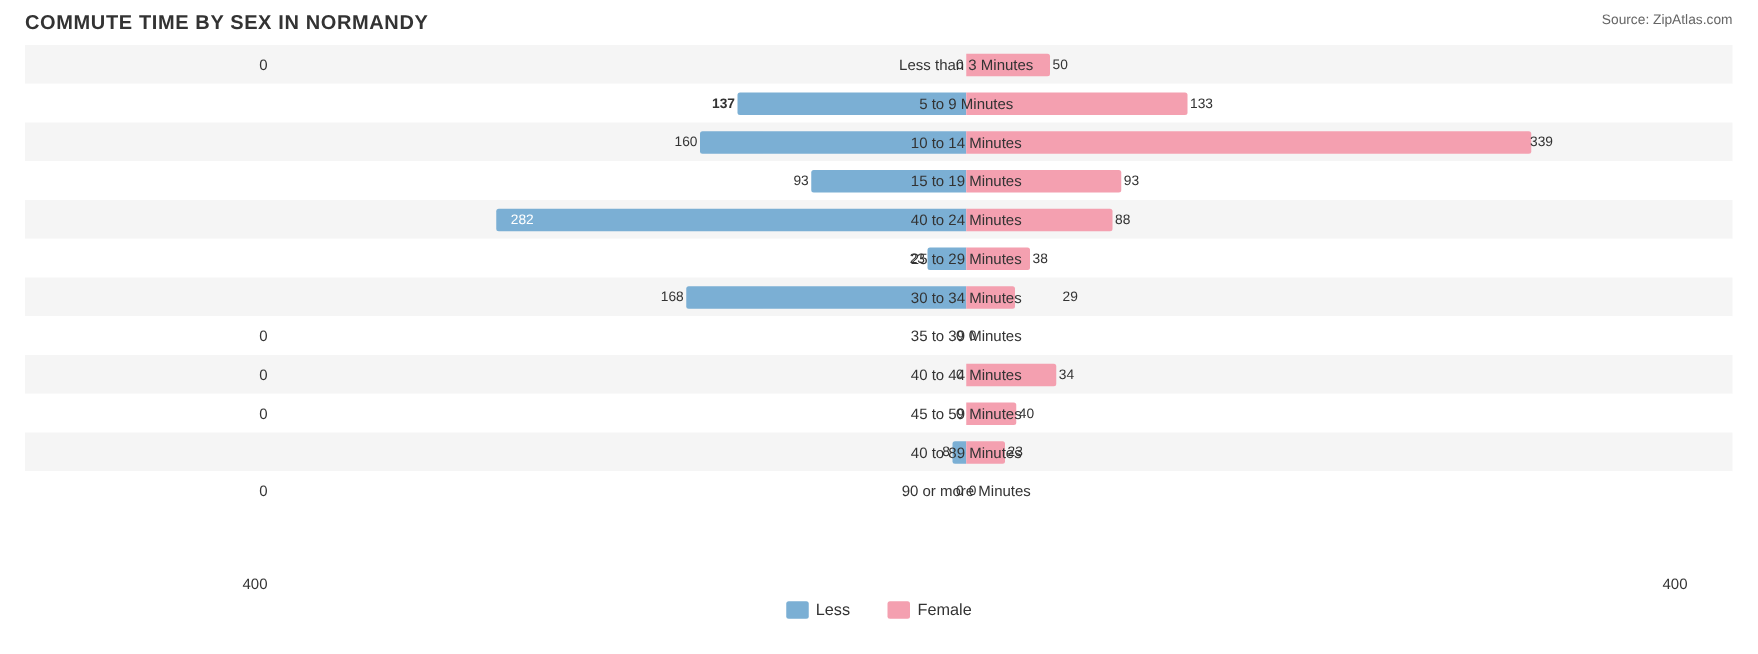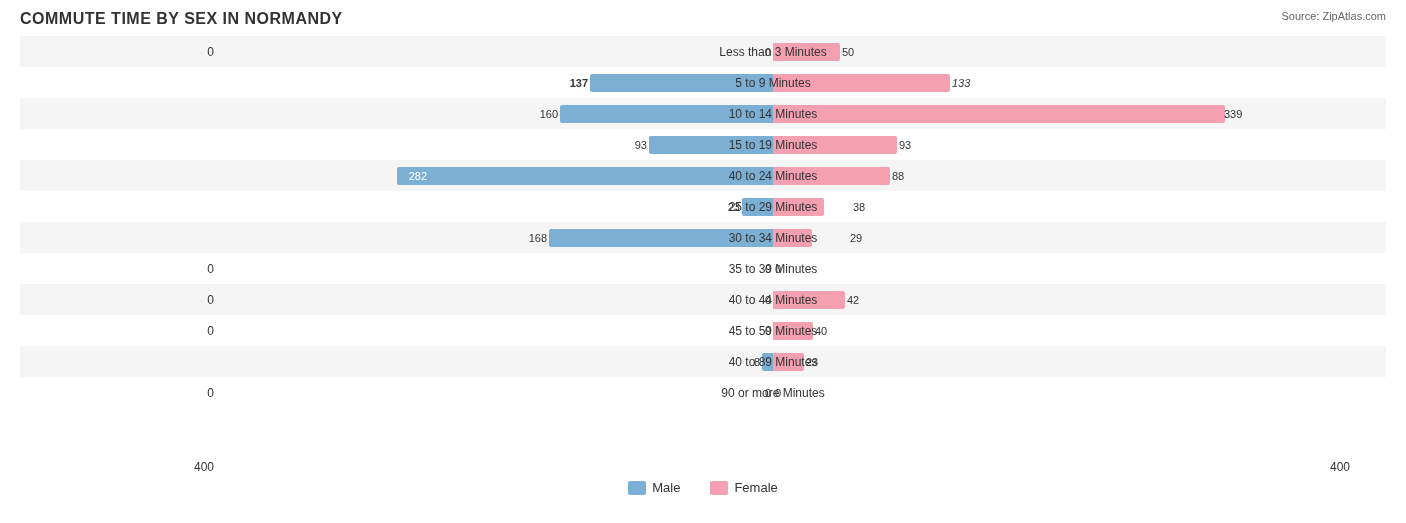--- a/index.html
+++ b/index.html
@@ -160,21 +160,21 @@
         </div>
         <div class="right-val"></div>
       </div>
       <div class="row">
         <div class="left-val"></div>
         <div class="bars-center" style="position: relative;">
           <div class="bar-male" style="width: 183px;"></div>
           <div class="bar-female" style="width: 177px;"></div>
           <div class="label-center">5 to 9 Minutes</div>
           <div style="position: absolute; font-size: 11px; color: rgb(51, 51, 51); top: 50%; transform: translateY(-50%); z-index: 5; white-space: nowrap; right: calc(50% + 185px); font-weight: bold;">137</div>
-          <div style="position: absolute; font-size: 11px; color: rgb(51, 51, 51); top: 50%; transform: translateY(-50%); z-index: 5; white-space: nowrap; left: calc(50% + 179px); font-style: italic;">133</div>
+          <div style="position: absolute; font-size: 11px; color: rgb(51, 51, 51); top: 50%; transform: translateY(-50%); z-index: 5; white-space: nowrap; left: calc(50% + 179px);">133</div>
         </div>
         <div class="right-val"></div>
       </div>
       <div class="row">
         <div class="left-val"></div>
         <div class="bars-center" style="position: relative;">
           <div class="bar-male" style="width: 213px;"></div>
           <div class="bar-female" style="width: 452px;"></div>
           <div class="label-center">10 to 14 Minutes</div>
           <div style="position: absolute; font-size: 11px; color: rgb(51, 51, 51); top: 50%; transform: translateY(-50%); z-index: 5; white-space: nowrap; right: calc(50% + 215px);">160</div>
@@ -204,21 +204,21 @@
         </div>
         <div class="right-val"></div>
       </div>
       <div class="row">
         <div class="left-val"></div>
         <div class="bars-center" style="position: relative;">
           <div class="bar-male" style="width: 31px;"></div>
           <div class="bar-female" style="width: 51px;"></div>
           <div class="label-center">25 to 29 Minutes</div>
           <div style="position: absolute; font-size: 11px; color: rgb(51, 51, 51); top: 50%; transform: translateY(-50%); z-index: 5; white-space: nowrap; right: calc(50% + 33px);">23</div>
-          <div style="position: absolute; font-size: 11px; color: rgb(51, 51, 51); top: 50%; transform: translateY(-50%); z-index: 5; white-space: nowrap; left: calc(50% + 53px); margin-left: 27px;">38</div>
+          <div style="position: absolute; font-size: 11px; color: rgb(51, 51, 51); top: 50%; transform: translateY(-50%); z-index: 5; white-space: nowrap; left: calc(50% + 53px);">38</div>
         </div>
         <div class="right-val"></div>
       </div>
       <div class="row">
         <div class="left-val"></div>
         <div class="bars-center" style="position: relative;">
           <div class="bar-male" style="width: 224px;"></div>
           <div class="bar-female" style="width: 39px;"></div>
           <div class="label-center">30 to 34 Minutes</div>
           <div style="position: absolute; font-size: 11px; color: rgb(51, 51, 51); top: 50%; transform: translateY(-50%); z-index: 5; white-space: nowrap; right: calc(50% + 226px);">168</div>
@@ -237,21 +237,21 @@
         </div>
         <div class="right-val"></div>
       </div>
       <div class="row">
         <div class="left-val">0</div>
         <div class="bars-center" style="position: relative;">
           <div class="bar-male" style="width: 0px;"></div>
           <div class="bar-female" style="width: 72px;"></div>
           <div class="label-center">40 to 44 Minutes</div>
           <div style="position: absolute; font-size: 11px; color: rgb(51, 51, 51); top: 50%; transform: translateY(-50%); z-index: 5; white-space: nowrap; right: calc(50% + 2px);">0</div>
-          <div style="position: absolute; font-size: 11px; color: rgb(51, 51, 51); top: 50%; transform: translateY(-50%); z-index: 5; white-space: nowrap; left: calc(50% + 74px);">42</div>
+          <div style="position: absolute; font-size: 11px; color: rgb(51, 51, 51); top: 50%; transform: translateY(-50%); z-index: 5; white-space: nowrap; left: calc(50% + 74px);">34</div>
         </div>
         <div class="right-val"></div>
       </div>
       <div class="row">
         <div class="left-val">0</div>
         <div class="bars-center" style="position: relative;">
           <div class="bar-male" style="width: 0px;"></div>
           <div class="bar-female" style="width: 40px;"></div>
           <div class="label-center">45 to 59 Minutes</div>
           <div style="position: absolute; font-size: 11px; color: rgb(51, 51, 51); top: 50%; transform: translateY(-50%); z-index: 5; white-space: nowrap; right: calc(50% + 2px);">0</div>
@@ -285,20 +285,20 @@
 
   <div class="axis-row">
     <div class="axis-left">400</div>
     <div class="axis-center"></div>
     <div class="axis-right">400</div>
   </div>
 
   <div class="legend">
     <div class="legend-item">
       <div class="legend-box" style="background:#7bafd4;"></div>
-      <span>Male</span>
+      <span>Less</span>
     </div>
     <div class="legend-item">
       <div class="legend-box" style="background:#f4a0b0;"></div>
       <span>Female</span>
     </div>
   </div>
 </div>
 
 </body></html>

